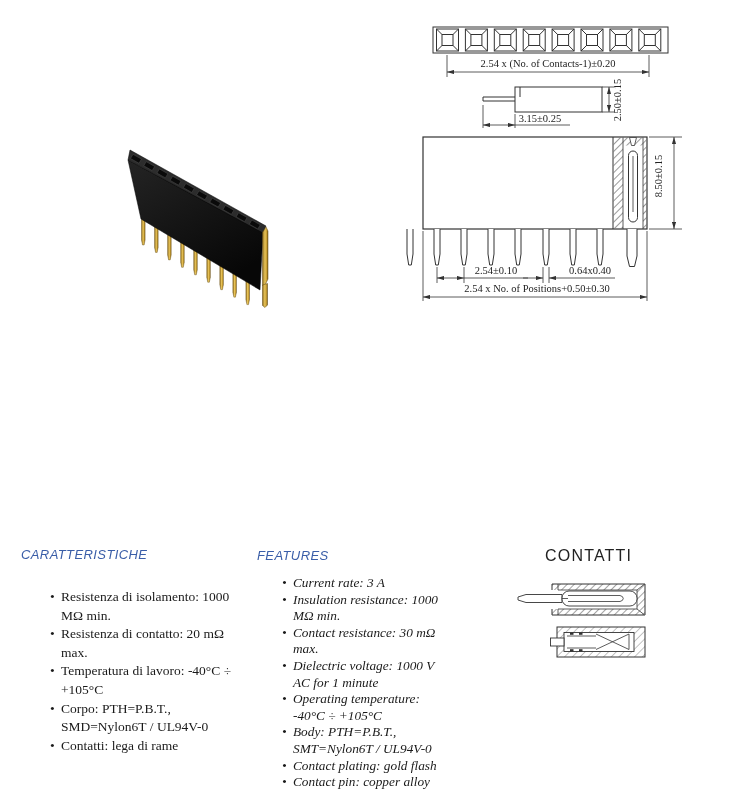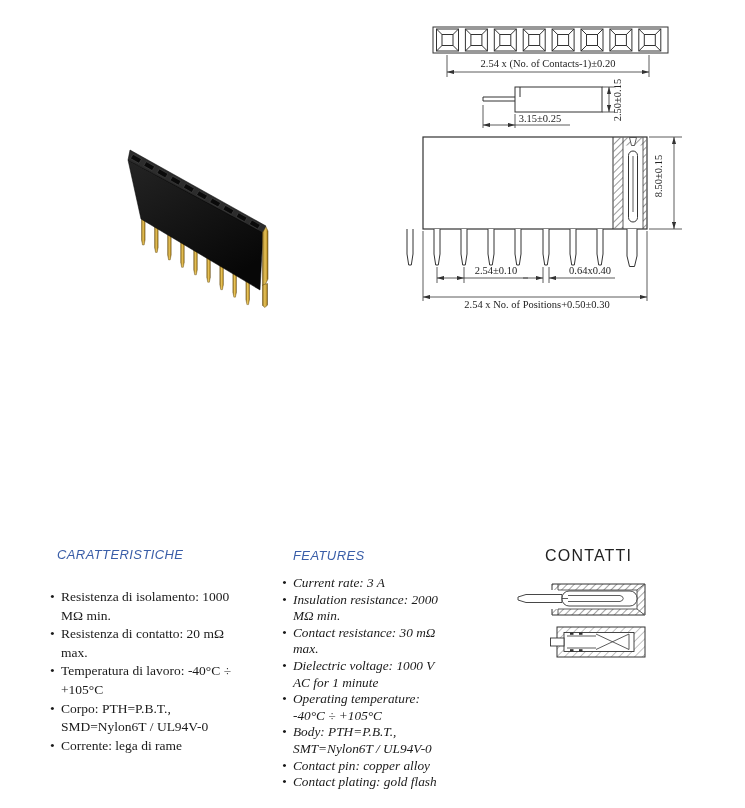--- a/index.html
+++ b/index.html
@@ -3,34 +3,34 @@
 <meta charset="utf-8">
 <style>
   html,body{margin:0;padding:0;background:#fff;}
   #page{position:relative;width:745px;height:808px;background:#fff;overflow:hidden;
         font-family:"Liberation Serif","DejaVu Serif",serif;color:#1a1a1a;}
   svg{position:absolute;overflow:visible;}
   .dim{position:absolute;font:10.5px "Liberation Serif","DejaVu Serif",serif;color:#222;
        text-align:center;white-space:nowrap;}
   .rot{transform:rotate(-90deg);transform-origin:center center;}
   .sec-title{position:absolute;font-family:"Liberation Sans","DejaVu Sans",sans-serif;}
-  .blue-title{font-style:italic;font-size:13px;letter-spacing:.4px;color:#3a5ea8;font-weight:500;margin-left:36px;}
+  .blue-title{font-style:italic;font-size:13px;letter-spacing:.4px;color:#3a5ea8;font-weight:500;}
   .black-title{font-size:16px;letter-spacing:1.2px;color:#222;}
   ul.spec{position:absolute;margin:4px;padding:0;list-style:none;}
   ul.spec li{position:relative;padding-left:11px;white-space:pre-line;}
   ul.spec li::before{content:"\2022";position:absolute;left:0;top:0;}
   #list-car{left:46px;top:584px;width:208px;font-size:13.5px;line-height:18.6px;}
   #list-feat{left:278px;top:571px;width:182px;font-size:13.3px;line-height:16.6px;font-style:italic;}
   #lbl-top{left:448px;top:58px;width:200px;}
   #lbl-315{left:510px;top:113px;width:60px;}
   #lbl-250{left:593px;top:94px;width:50px;height:12px;}
   #lbl-850{left:634px;top:170px;width:50px;height:12px;}
   #lbl-254{left:468px;top:265px;width:56px;}
   #lbl-064{left:562px;top:265px;width:56px;}
-  #lbl-bottom{left:432px;top:283px;width:210px;margin-top:16px;}
+  #lbl-bottom{left:432px;top:283px;width:210px;}
   #t-car{left:21px;top:547px;}
   #t-feat{left:257px;top:548px;}
   #t-cont{left:545px;top:547px;}
 </style>
 </head>
 <body>
 
 <div id="page">
 
   <svg style="left:110px;top:130px;" width="175" height="195" viewBox="0 0 175 195">
@@ -174,38 +174,38 @@
   <div class="sec-title blue-title" id="t-car">CARATTERISTICHE</div>
   <ul class="spec" id="list-car">
     <li>Resistenza di isolamento: 1000
 MΩ min.</li>
     <li>Resistenza di contatto: 20 mΩ
 max.</li>
     <li>Temperatura di lavoro: -40°C ÷
 +105°C</li>
     <li>Corpo: PTH=P.B.T.,
 SMD=Nylon6T / UL94V-0</li>
-    <li>Corrente: lega di rame</li>
+    <li>Contatti: lega di rame</li>
   </ul>
 
   <div class="sec-title blue-title" id="t-feat">FEATURES</div>
   <ul class="spec" id="list-feat">
     <li>Current rate: 3 A</li>
-    <li>Insulation resistance: 2000
+    <li>Insulation resistance: 1000
 MΩ min.</li>
     <li>Contact resistance: 30 mΩ
 max.</li>
     <li>Dielectric voltage: 1000 V
 AC for 1 minute</li>
     <li>Operating temperature:
 -40°C ÷ +105°C</li>
     <li>Body: PTH=P.B.T.,
 SMT=Nylon6T / UL94V-0</li>
+    <li>Contact plating: gold flash</li>
     <li>Contact pin: copper alloy</li>
-    <li>Contact plating: gold flash</li>
   </ul>
 
   <div class="sec-title black-title" id="t-cont">CONTATTI</div>
 
   <svg style="left:500px;top:573px;" width="155" height="95" viewBox="0 0 155 95" fill="none" stroke="#333" stroke-width="1">
     <defs>
       <pattern id="hatchB" width="5" height="5" patternUnits="userSpaceOnUse" patternTransform="rotate(45)">
         <line x1="0" y1="0" x2="0" y2="5" stroke="#555" stroke-width="1.1"></line>
       </pattern>
       <pattern id="hatchC" width="5.5" height="5.5" patternUnits="userSpaceOnUse" patternTransform="rotate(45)">

